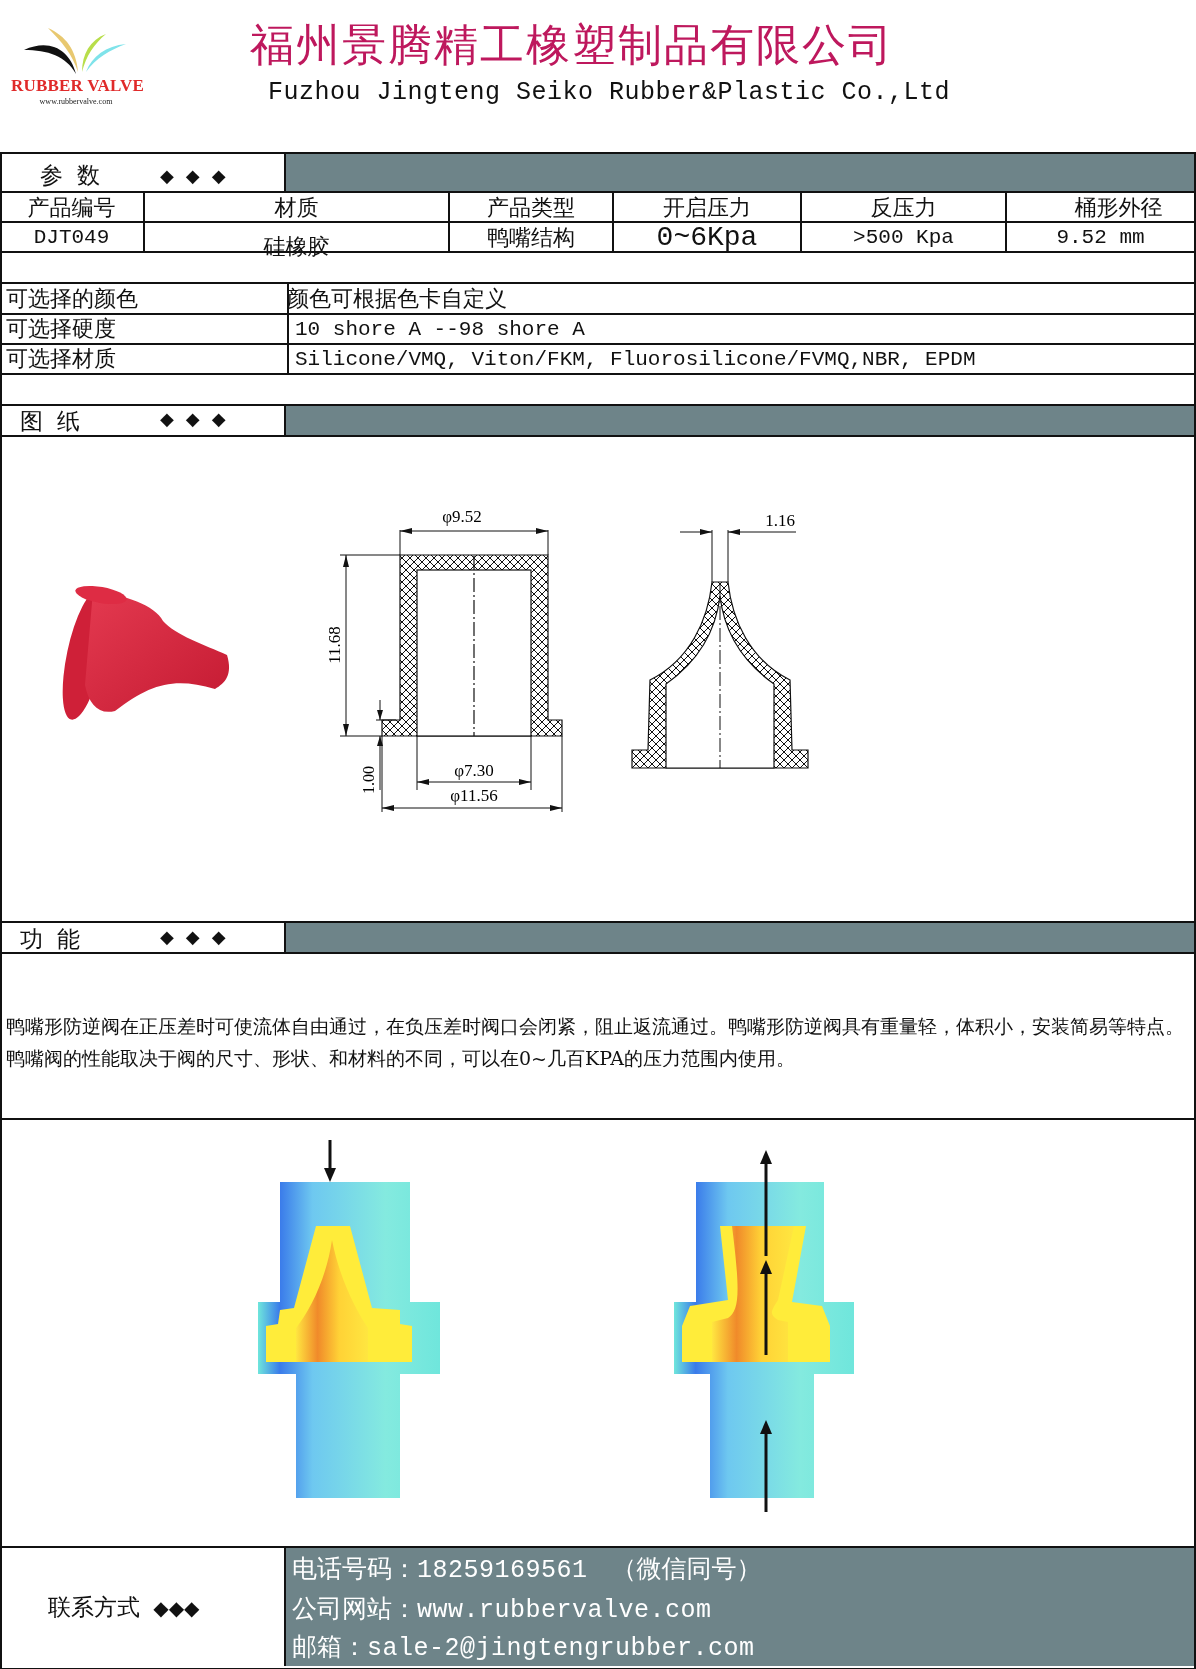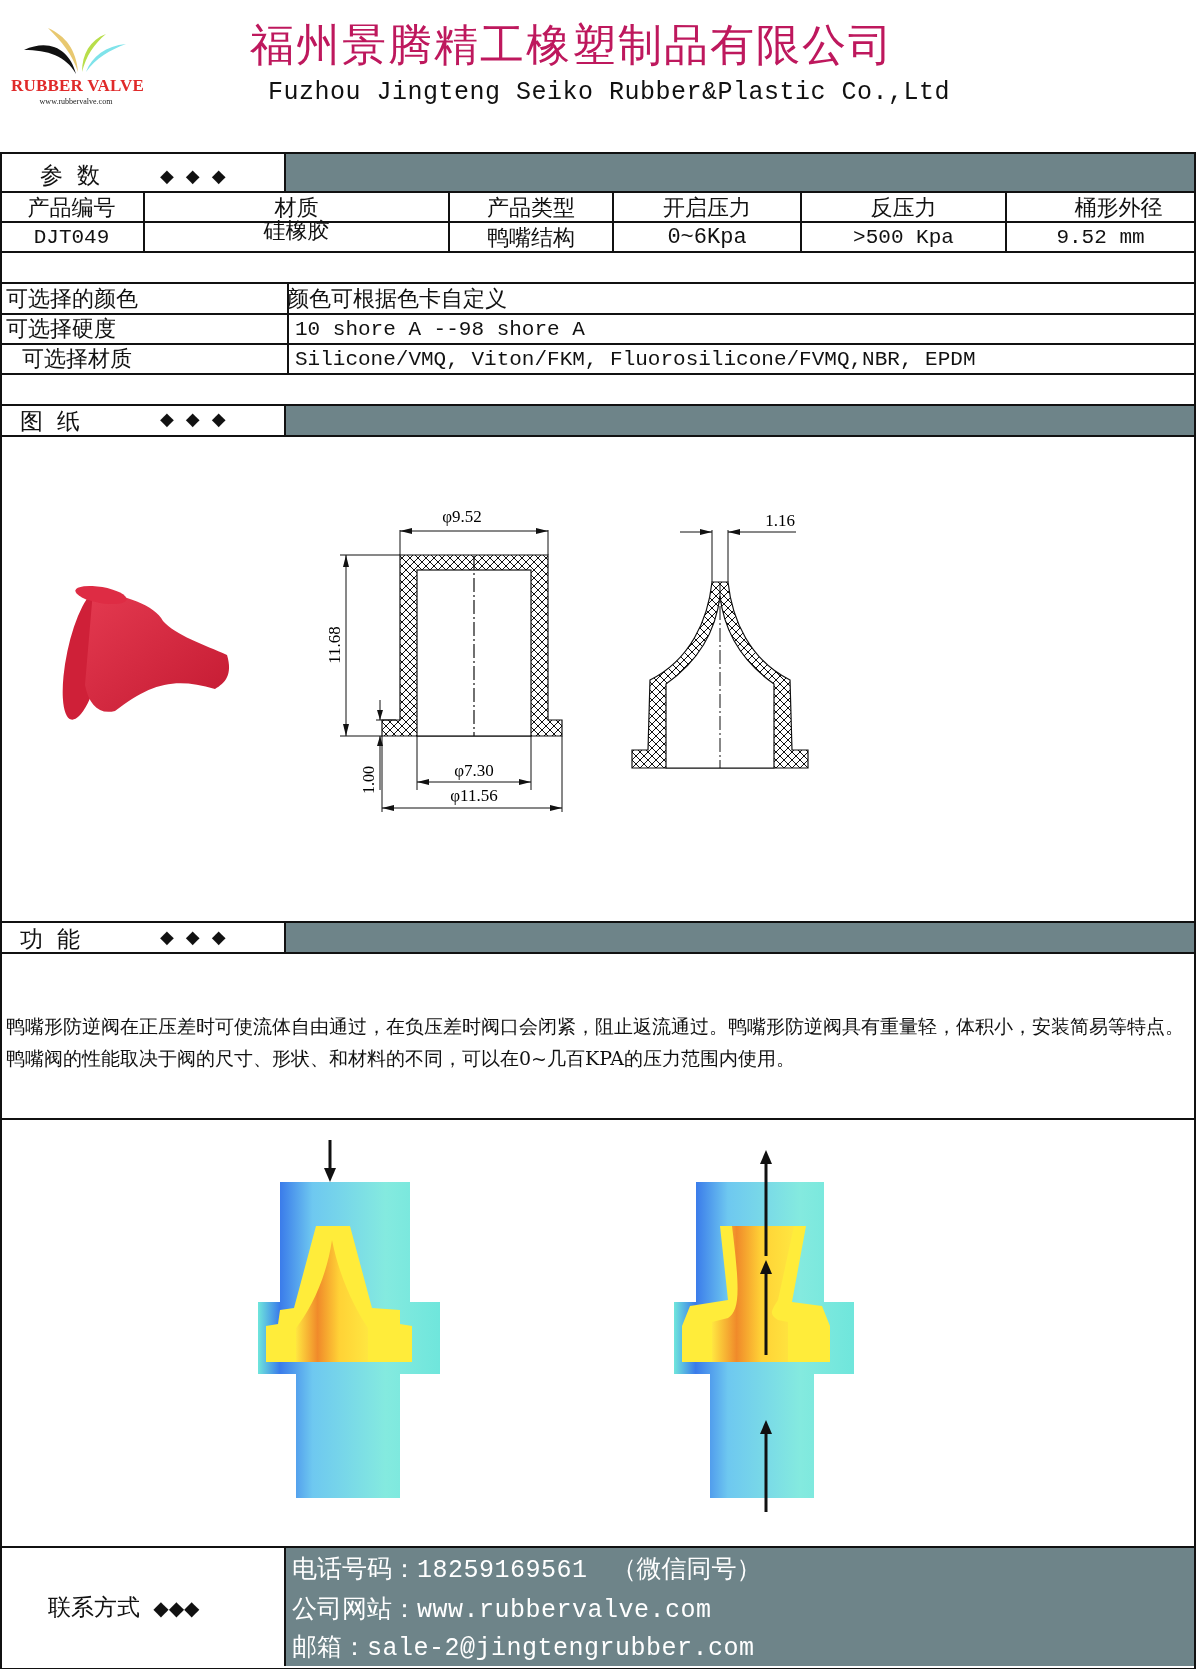--- a/index.html
+++ b/index.html
@@ -55,42 +55,42 @@
 
 <div class="cell" style="left:0; top:193px; width:143px; height:29px;">产品编号</div>
 <div class="cell" style="left:145px; top:193px; width:303px; height:29px;">材质</div>
 <div class="cell" style="left:450px; top:193px; width:162px; height:29px;">产品类型</div>
 <div class="cell" style="left:614px; top:193px; width:186px; height:29px;">开启压力</div>
 <div class="cell" style="left:802px; top:193px; width:203px; height:29px;">反压力</div>
 <div class="cell" style="left:1007px; top:193px; width:223px; height:29px;">桶形外径</div>
 <div class="hline" style="top:221px;"></div>
 
 <div class="cell mono" style="left:0; top:223px; width:143px; height:29px; font-size:21px;">DJT049</div>
-<div class="cell" style="left:145px; top:216px; width:303px; height:29px;">硅橡胶</div>
+<div class="cell" style="left:145px; top:232px; width:303px; height:29px;">硅橡胶</div>
 <div class="cell" style="left:450px; top:223px; width:162px; height:29px;">鸭嘴结构</div>
-<div class="cell mono" style="left:614px; top:223px; width:186px; height:29px; font-size:22px;">0~6Kpa</div>
+<div class="cell mono" style="left:614px; top:223px; width:186px; height:29px; font-size:28px;">0~6Kpa</div>
 <div class="cell mono" style="left:802px; top:223px; width:203px; height:29px; font-size:21px;">&gt;500 Kpa</div>
 <div class="cell mono" style="left:1007px; top:223px; width:187px; height:29px; font-size:21px;">9.52 mm</div>
 <div class="hline" style="top:251px;"></div>
 
 <div class="vline" style="left:143px; top:192px; height:60px;"></div>
 <div class="vline" style="left:448px; top:192px; height:60px;"></div>
 <div class="vline" style="left:612px; top:192px; height:60px;"></div>
 <div class="vline" style="left:800px; top:192px; height:60px;"></div>
 <div class="vline" style="left:1005px; top:192px; height:60px;"></div>
 
 <div class="hline" style="top:282px;"></div>
 
 <div class="cell left" style="left:0; top:284px; width:287px; height:29px;">可选择的颜色</div>
 <div class="cell left" style="left:281px; top:284px; width:905px; height:29px;">颜色可根据色卡自定义</div>
 <div class="hline" style="top:313px;"></div>
 <div class="cell left" style="left:0; top:315px; width:287px; height:28px;">可选择硬度</div>
 <div class="cell left mono" style="left:289px; top:315px; width:905px; height:28px; font-size:21px;">10 shore A --98 shore A</div>
 <div class="hline" style="top:343px;"></div>
-<div class="cell left" style="left:16px; top:345px; width:287px; height:28px;">可选择材质</div>
+<div class="cell left" style="left:0; top:345px; width:287px; height:28px;">可选择材质</div>
 <div class="cell left mono" style="left:289px; top:345px; width:905px; height:28px; font-size:21px;border-radius:14px;">Silicone/VMQ, Viton/FKM, Fluorosilicone/FVMQ,NBR, EPDM</div>
 <div class="hline" style="top:373px;"></div>
 <div class="vline" style="left:287px; top:283px; height:91px;"></div>
 
 <div class="hline" style="top:404px;"></div>
 
 <div class="gray" style="left:285px; top:406px; width:909px; height:29px;"></div>
 <div class="vline" style="left:284px; top:406px; height:29px;"></div>
 <div class="sec-label" style="left:20px; top:406px;">图纸</div>
 <div class="diamonds" style="left:160px; top:408px;">◆◆◆</div>

